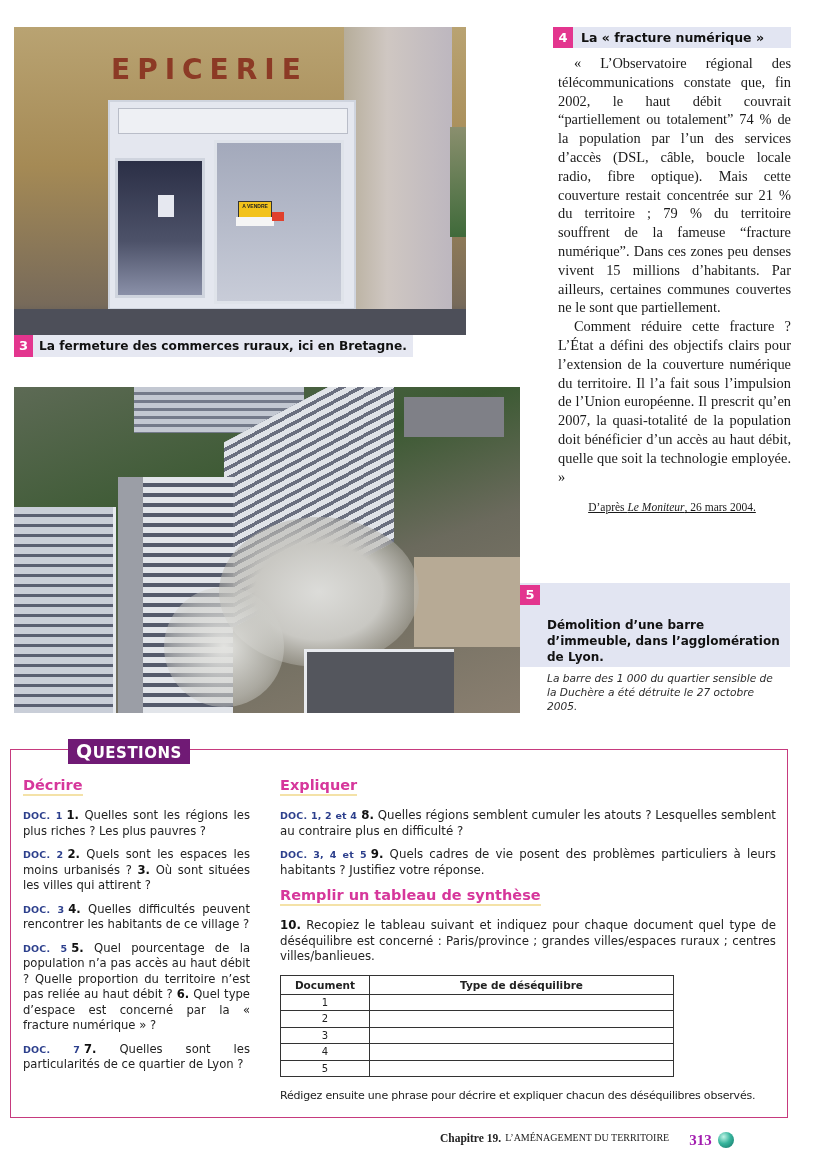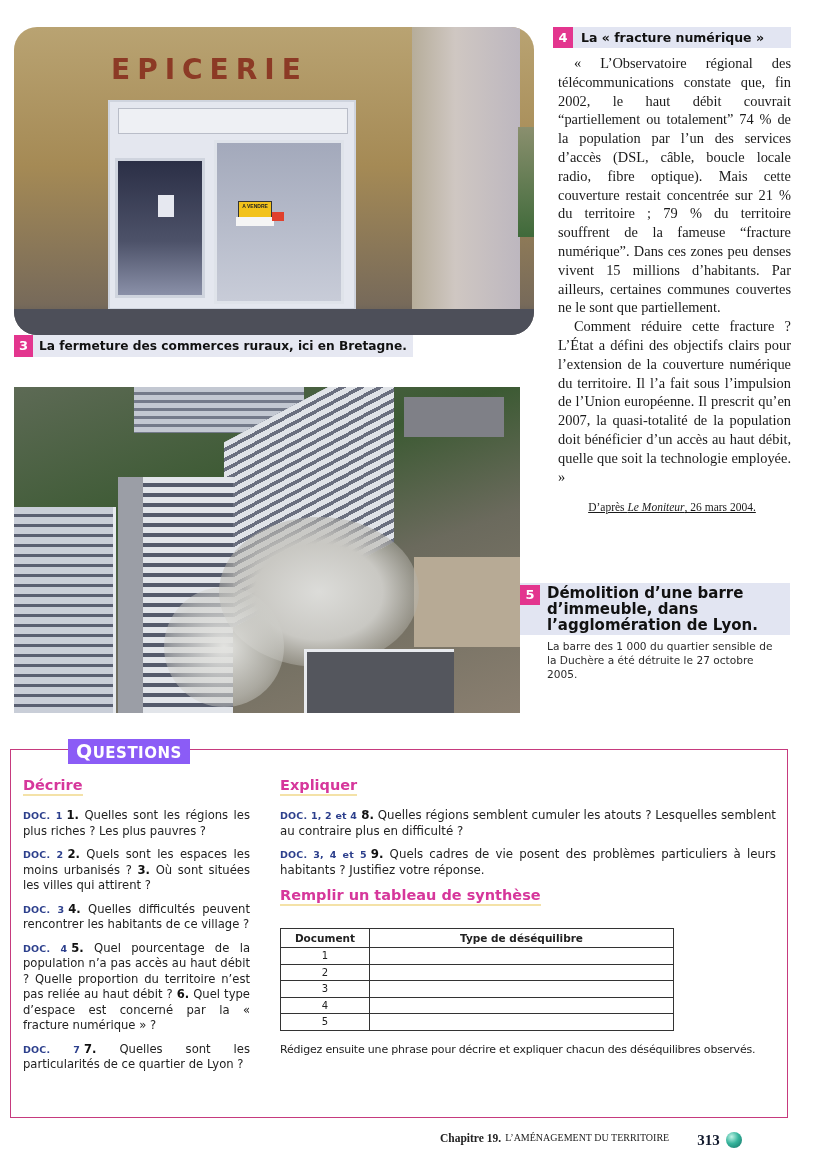--- a/index.html
+++ b/index.html
@@ -1,21 +1,21 @@
 <!DOCTYPE html>
 <html><head>
 <meta charset="utf-8">
 <style>
   * { box-sizing: border-box; margin: 0; padding: 0; }
   html, body { width: 817px; height: 1171px; background: #fff; overflow: hidden; }
   body { position: relative; font-family: "Liberation Sans", sans-serif; color: #1a1a1a; }
 
   
-  .photo3 { position: absolute; left: 14px; top: 27px; width: 520px; height: 308px; overflow: hidden;
-    background: linear-gradient(180deg, #b9a372 0%, #a58a55 45%, #776a5a 90%, #4c4d55 100%); border-radius: 23px; }
+  .photo3 { position: absolute; left: 14px; top: 27px; width: 452px; height: 308px; overflow: hidden;
+    background: linear-gradient(180deg, #b9a372 0%, #a58a55 45%, #776a5a 90%, #4c4d55 100%); }
   .photo3 .wall-right { position: absolute; right: 14px; top: 0; width: 108px; height: 290px;
     background: linear-gradient(90deg, #b6ad9a 0%, #cfc7c2 40%, #bdb7bf 100%); }
   .photo3 .bg-trees { position: absolute; right: 0; top: 100px; width: 16px; height: 110px; background: linear-gradient(180deg,#8a8f6e,#3f6a3a); }
   .photo3 .ground { position: absolute; left: 0; bottom: 0; width: 100%; height: 26px; background: #4d4f59; }
   .photo3 .sign { position: absolute; left: 97px; top: 26px; font-family: "DejaVu Sans", sans-serif; font-weight: bold;
     font-size: 28px; letter-spacing: 7px; color: #8c3a25; }
   .photo3 .shopfront { position: absolute; left: 94px; top: 73px; width: 248px; height: 210px; background: #e4e7ef; border: 2px solid #cfd4de; }
   .photo3 .transom { position: absolute; left: 8px; top: 6px; width: 230px; height: 26px; background: #eef0f4; border: 1px solid #b9bdc8; }
   .photo3 .window-left { position: absolute; left: 5px; top: 56px; width: 90px; height: 140px; background: linear-gradient(180deg,#2b2f46,#4d5269 60%,#8a90a8); border: 3px solid #cfd4de; }
   .photo3 .window-left .poster { position: absolute; left: 40px; top: 34px; width: 16px; height: 22px; background: #e6e8f0; }
@@ -56,26 +56,26 @@
   .doc4 .head .cap-text { font-family: "DejaVu Sans", sans-serif; font-weight: bold; font-size: 12.5px; color: #111; }
   .doc4 .body { font-family: "Liberation Serif", serif; font-size: 14.4px; line-height: 18.8px; color: #1a1a1a; margin-top: 6px; padding-left: 5px; text-align: justify; hyphens: manual; }
   .doc4 .body p { text-indent: 16px; }
   .doc4 .source { font-family: "Liberation Serif", serif; font-size: 11.5px; text-align: center; margin-top: 15px; color: #1a1a1a; text-decoration: underline; }
   .doc4 .source em { font-style: italic; }
 
   
   .doc5 { position: absolute; left: 520px; top: 583px; width: 270px; }
   .doc5 .head { display: flex; align-items: flex-start; background: #e2e5f2; padding: 2px 0 2px 0; }
   .doc5 .head .cap-num { width: 20px; height: 20px; line-height: 20px; font-size: 13px; margin-right: 7px; flex: 0 0 20px; }
-  .doc5 .head .cap-text { font-family: "DejaVu Sans", sans-serif; font-weight: bold; font-size: 15px; line-height: 16px; color: #111; }
-  .doc5 .desc { font-family: "DejaVu Sans", sans-serif; font-size: 10.6px; line-height: 14px; color: #2a2a2a; margin: 4px 16px 0 27px; }
+  .doc5 .head .cap-text { font-family: "DejaVu Sans", sans-serif; font-weight: bold; font-size: 12px; line-height: 16px; color: #111; margin-top: 32px; }
+  .doc5 .desc { font-family: "DejaVu Sans", sans-serif; font-size: 10.6px; line-height: 14px; color: #2a2a2a; margin: 4px 16px 0 27px; font-style: italic; }
 
   
   .qbox { position: absolute; left: 10px; top: 749px; width: 778px; height: 369px; border: 1.5px solid #c63a7e; }
-  .qtitle { position: absolute; left: 57px; top: -11px; background: #8b5cf6; color: #fff; font-family: "DejaVu Sans", sans-serif; font-weight: bold;
+  .qtitle { position: absolute; left: 57px; top: -11px; background: #701a75; color: #fff; font-family: "DejaVu Sans", sans-serif; font-weight: bold;
     font-size: 15px; letter-spacing: 0.5px; padding: 1px 8px 2px 8px; height: 25px; line-height: 22px; }
   .qtitle .big { font-size: 19px; }
   .col-left { position: absolute; left: 12px; top: 26px; width: 227px; }
   .col-right { position: absolute; left: 269px; top: 26px; width: 496px; }
   .sec-title { font-family: "DejaVu Sans", sans-serif; font-weight: bold; font-size: 14.5px; color: #d6379b; display: inline-block;
     border-bottom: 2px solid #f4e2a8; padding-bottom: 1px; margin-bottom: 12px; }
   .q { font-family: "DejaVu Sans", sans-serif; font-size: 11.6px; line-height: 15.5px; color: #222; margin-bottom: 8px; text-align: justify; }
   .q .doc { font-weight: bold; color: #2c3f8c; font-size: 9.5px; margin-right: 4px; letter-spacing: 0.2px; }
   .q b { font-weight: bold; color: #111; }
   .col-right .q { font-size: 11.8px; }
@@ -84,21 +84,21 @@
   table.synth { border-collapse: collapse; width: 394px; margin-top: 10px; font-family: "DejaVu Sans", sans-serif; font-size: 10px; }
   table.synth th, table.synth td { border: 1px solid #333; text-align: center; height: 16.5px; padding: 0; color: #222; }
   table.synth th { font-weight: bold; font-size: 10.5px; height: 19px; }
   table.synth th:first-child, table.synth td:first-child { width: 89px; }
   .after-table { font-family: "DejaVu Sans", sans-serif; font-size: 11px; margin-top: 12px; color: #222; letter-spacing: -0.2px; }
 
   
   .footer { position: absolute; top: 1132px; left: 440px; display: flex; align-items: flex-start; font-family: Liberation Serif, serif; }
   .footer .chap { font-weight: bold; font-size: 11.5px; color: #222; }
   .footer .chap-title { font-size: 10px; color: #222; margin-left: 4px; }
-  .footer .page-num { font-weight: bold; font-size: 15px; margin-left: 28px; color: #0f172a; }
+  .footer .page-num { font-weight: bold; font-size: 15px; margin-left: 20px; color: #a21caf; }
   .footer .dot { width: 16px; height: 16px; border-radius: 50%; margin-left: 6px;
     background: radial-gradient(circle at 35% 30%, #bff3e6 0%, #36b49c 45%, #136f63 100%); }
 </style>
 </head>
 <body>
 
 <div class="photo3">
   <div class="wall-right"></div>
   <div class="bg-trees"></div>
   <div class="sign">EPICERIE</div>
@@ -154,34 +154,35 @@
 
 <div class="qbox">
   <div class="qtitle"><span class="big">Q</span><span>UESTIONS</span></div>
 
   <div class="col-left">
     <div class="sec-title">Décrire</div>
     <div id="decrire-list">
         <div class="q"><span class="doc">DOC. 1</span><span><b>1.</b> Quelles sont les régions les plus riches ? Les plus pauvres ?</span></div>
         <div class="q"><span class="doc">DOC. 2</span><span><b>2.</b> Quels sont les espaces les moins urbanisés ? <b>3.</b> Où sont situées les villes qui attirent ?</span></div>
         <div class="q"><span class="doc">DOC. 3</span><span><b>4.</b> Quelles difficultés peuvent rencontrer les habitants de ce village ?</span></div>
-        <div class="q"><span class="doc">DOC. 4</span><span><b>5.</b> Quel pourcentage de la population n’a pas accès au haut débit ? Quelle proportion du territoire n’est pas reliée au haut débit ? <b>6.</b> Quel type d’espace est concerné par la « fracture numérique » ?</span></div>
+        <div class="q"><span class="doc">DOC. 5</span><span><b>5.</b> Quel pourcentage de la population n’a pas accès au haut débit ? Quelle proportion du territoire n’est pas reliée au haut débit ? <b>6.</b> Quel type d’espace est concerné par la « fracture numérique » ?</span></div>
         <div class="q"><span class="doc">DOC. 7</span><span><b>7.</b> Quelles sont les particularités de ce quartier de Lyon ?</span></div>
       </div>
   </div>
 
   <div class="col-right">
     <div class="sec-title">Expliquer</div>
     <div id="expliquer-list">
         <div class="q"><span class="doc">DOC. 1, 2 et 4</span><span><b>8.</b> Quelles régions semblent cumuler les atouts ? Lesquelles semblent au contraire plus en difficulté ?</span></div>
         <div class="q"><span class="doc">DOC. 3, 4 et 5</span><span><b>9.</b> Quels cadres de vie posent des problèmes particuliers à leurs habitants ? Justifiez votre réponse.</span></div>
       </div>
 
     <div class="sec2">
       <div class="sec-title">Remplir un tableau de synthèse</div>
+      <div class="q" id="synth-instr"><b>10.</b> Recopiez le tableau suivant et indiquez pour chaque document quel type de déséquilibre est concerné : Paris/province ; grandes villes/espaces ruraux ; centres villes/banlieues.</div>
       <table class="synth">
         <thead>
           <tr>
             <th>Document</th>
             <th>Type de déséquilibre</th>
           </tr>
         </thead>
         <tbody id="synth-body">
             <tr>
               <td>1</td>

